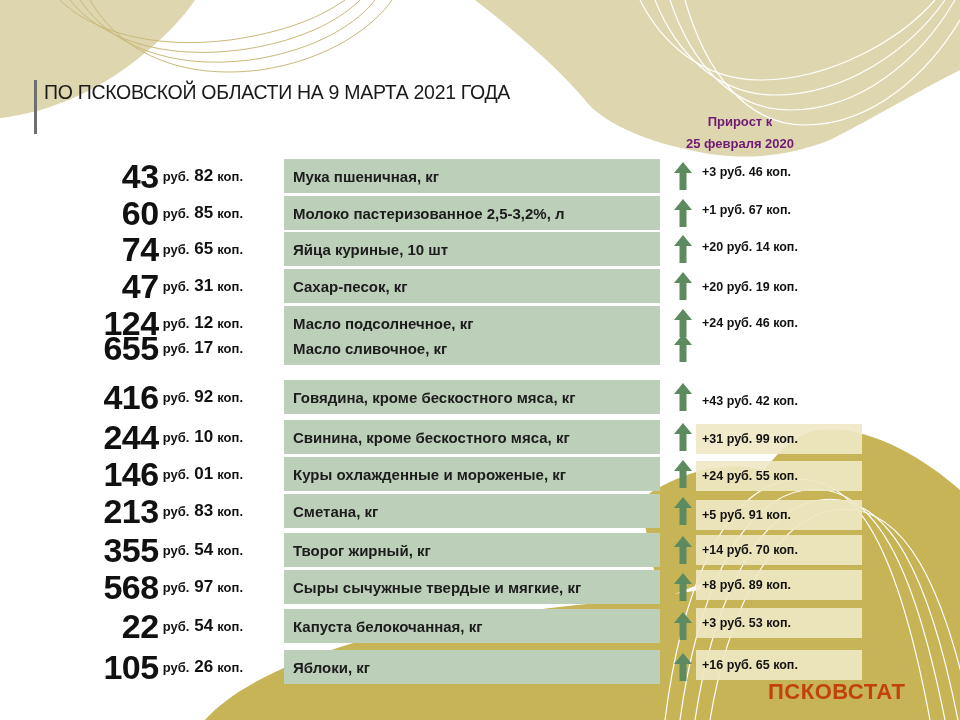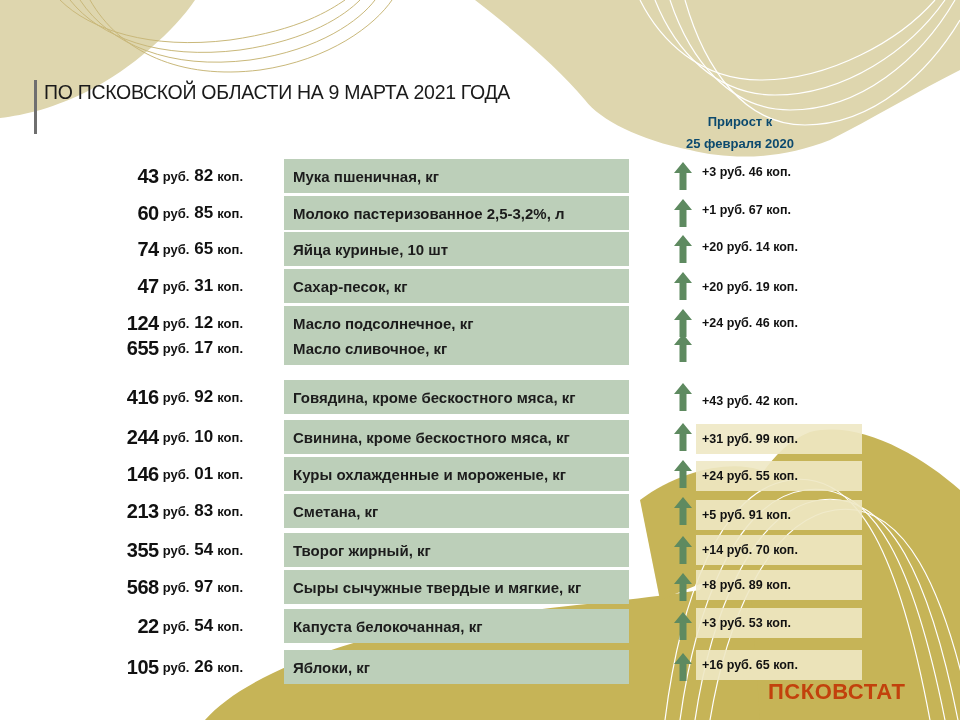--- a/index.html
+++ b/index.html
@@ -14,32 +14,32 @@
       position: absolute; left: 34px; top: 80px; width: 3px; height: 54px;
       background: #6f6f6f; z-index: 2;
     }
     .title {
       position: absolute; left: 44px; top: 80px; z-index: 2;
       font-size: 19.5px; line-height: 25px; letter-spacing: -0.3px; color: #1a1a1a;
       white-space: nowrap;
     }
     .delta-header {
       position: absolute; left: 660px; top: 111px; width: 160px; z-index: 2;
-      text-align: center; font-weight: bold; font-size: 13px; line-height: 22px; color: #0c4a6e;
+      text-align: center; font-weight: bold; font-size: 13px; line-height: 22px; color: #701a75;
     }
     .row { position: absolute; left: 0; width: 960px; height: 34px; z-index: 2; }
     .price {
       position: absolute; right: 712px; top: 0; height: 34px;
       display: flex; align-items: center; white-space: nowrap; font-weight: bold;
     }
-    .price .rub { font-size: 20px; letter-spacing: -0.5px; }
+    .price .rub { font-size: 34px; letter-spacing: -0.5px; }
     .price .small { font-size: 13px; margin: 0 5px 0 4px; }
     .price .kop { font-size: 17px; }
     .product {
-      position: absolute; left: 284px; top: 0; width: 345px; height: 34px;
+      position: absolute; left: 284px; top: 0; width: 376px; height: 34px;
       background: #bccfb9; display: flex; align-items: center;
       padding-left: 9px; box-sizing: border-box;
       font-weight: bold; font-size: 15px; color: #1c1c1c; white-space: nowrap;
     }
     .arrow { position: absolute; left: 674px; top: 3px; width: 18px; height: 28px; }
     .delta {
       position: absolute; left: 696px; top: 0; width: 166px; height: 30px;
       display: flex; align-items: center; padding-left: 6px; box-sizing: border-box;
       font-weight: bold; font-size: 12.5px; color: #111; white-space: nowrap;
     }

